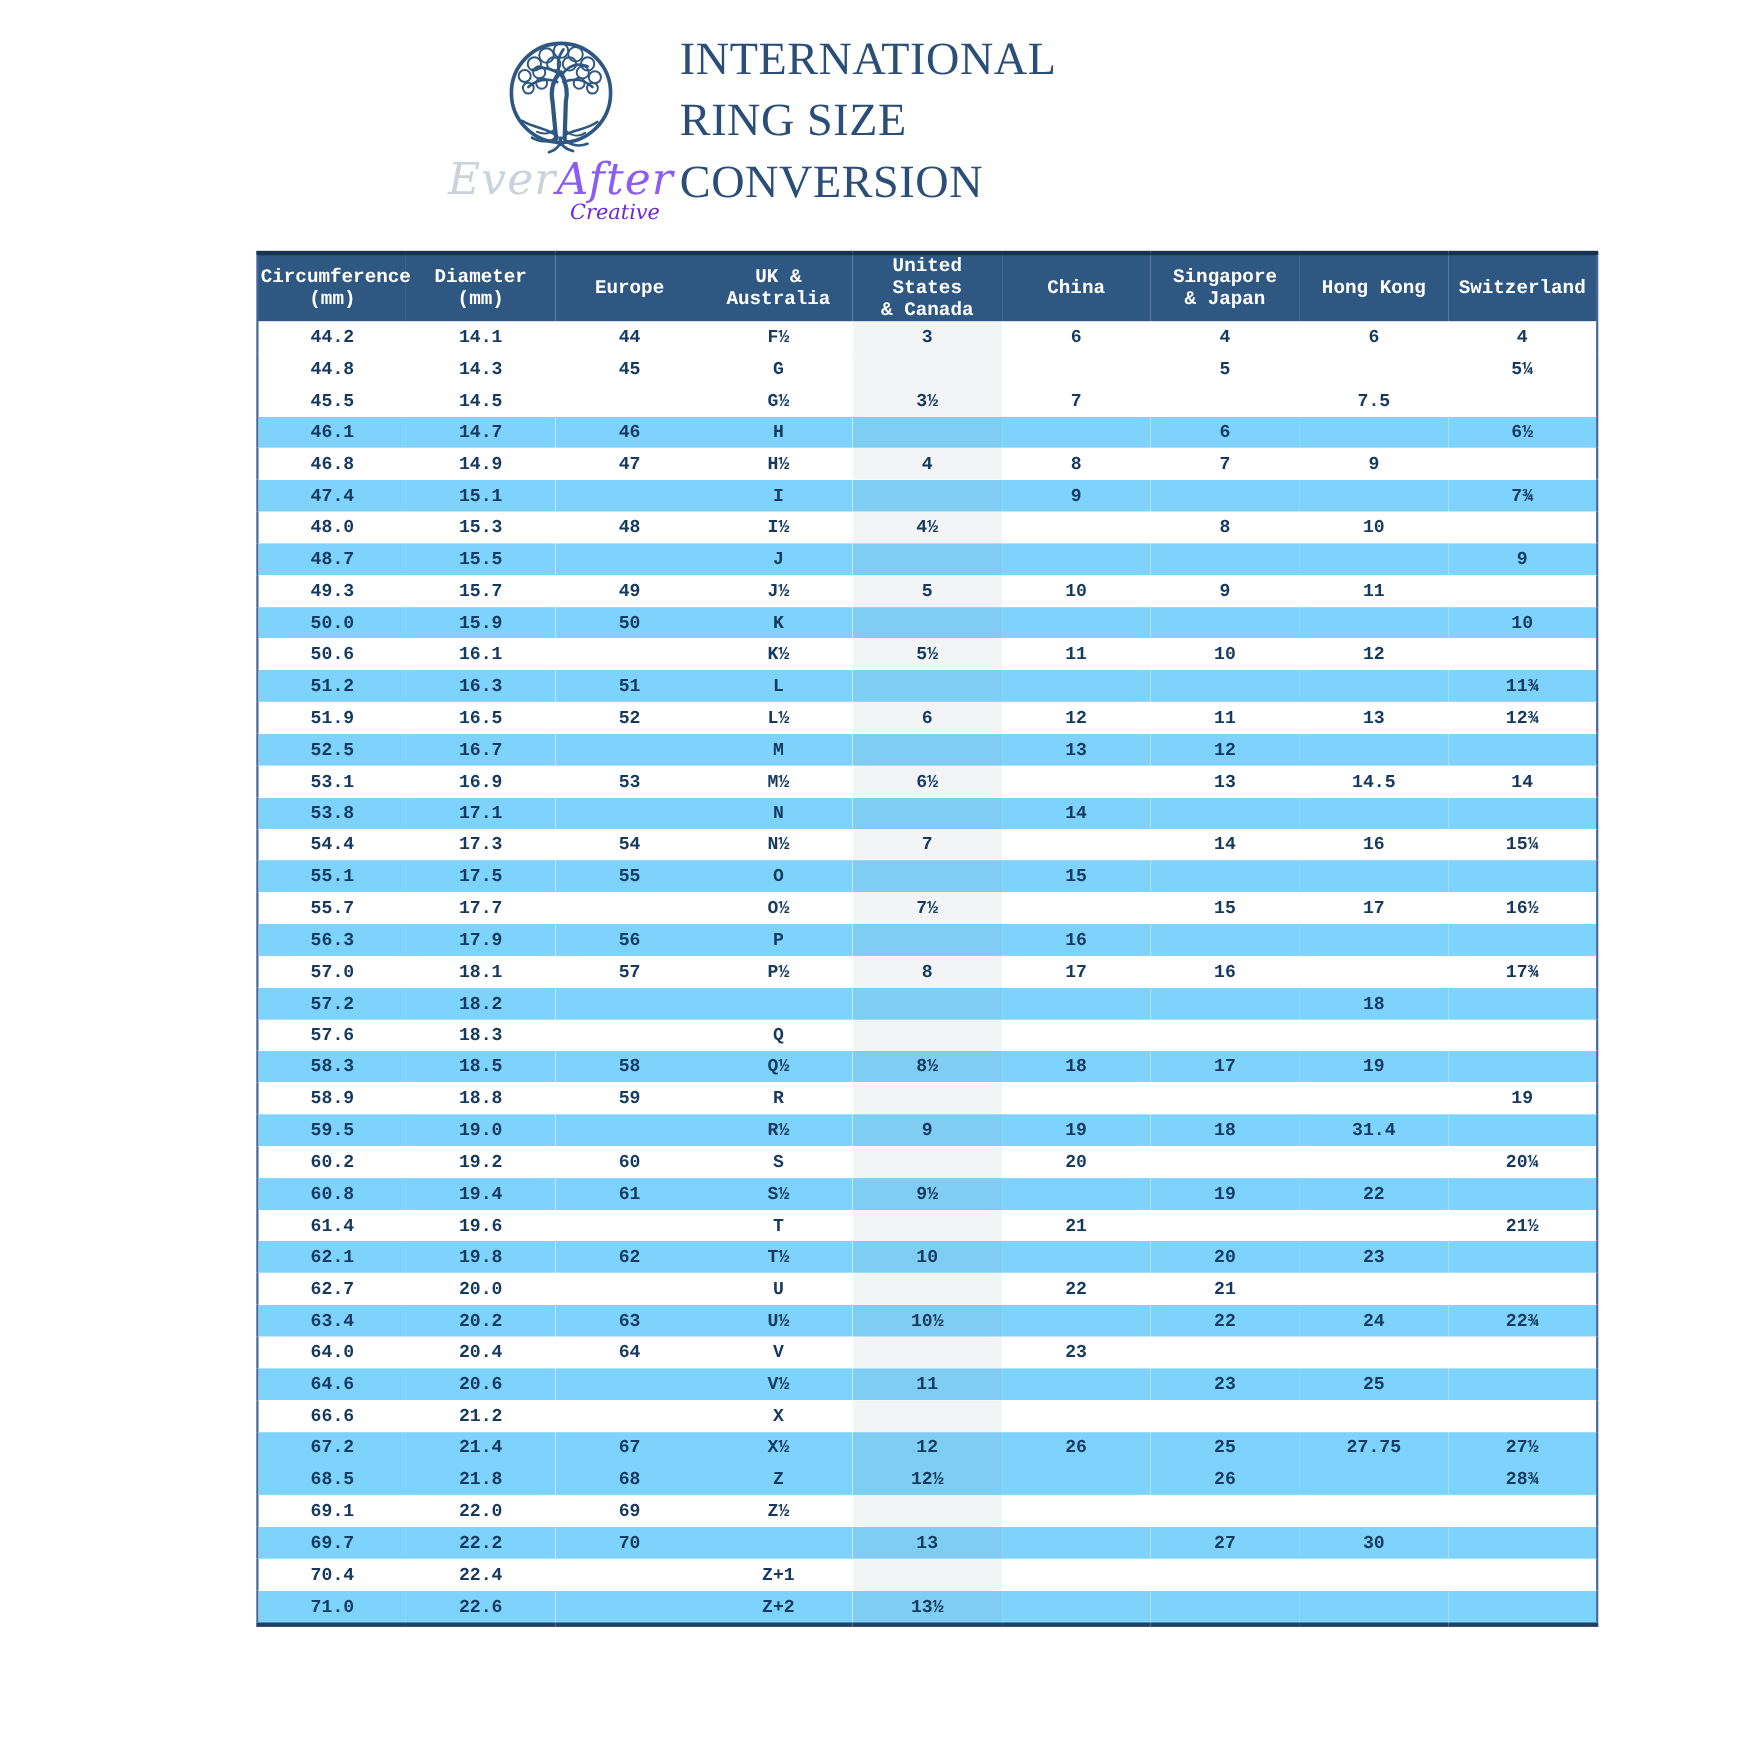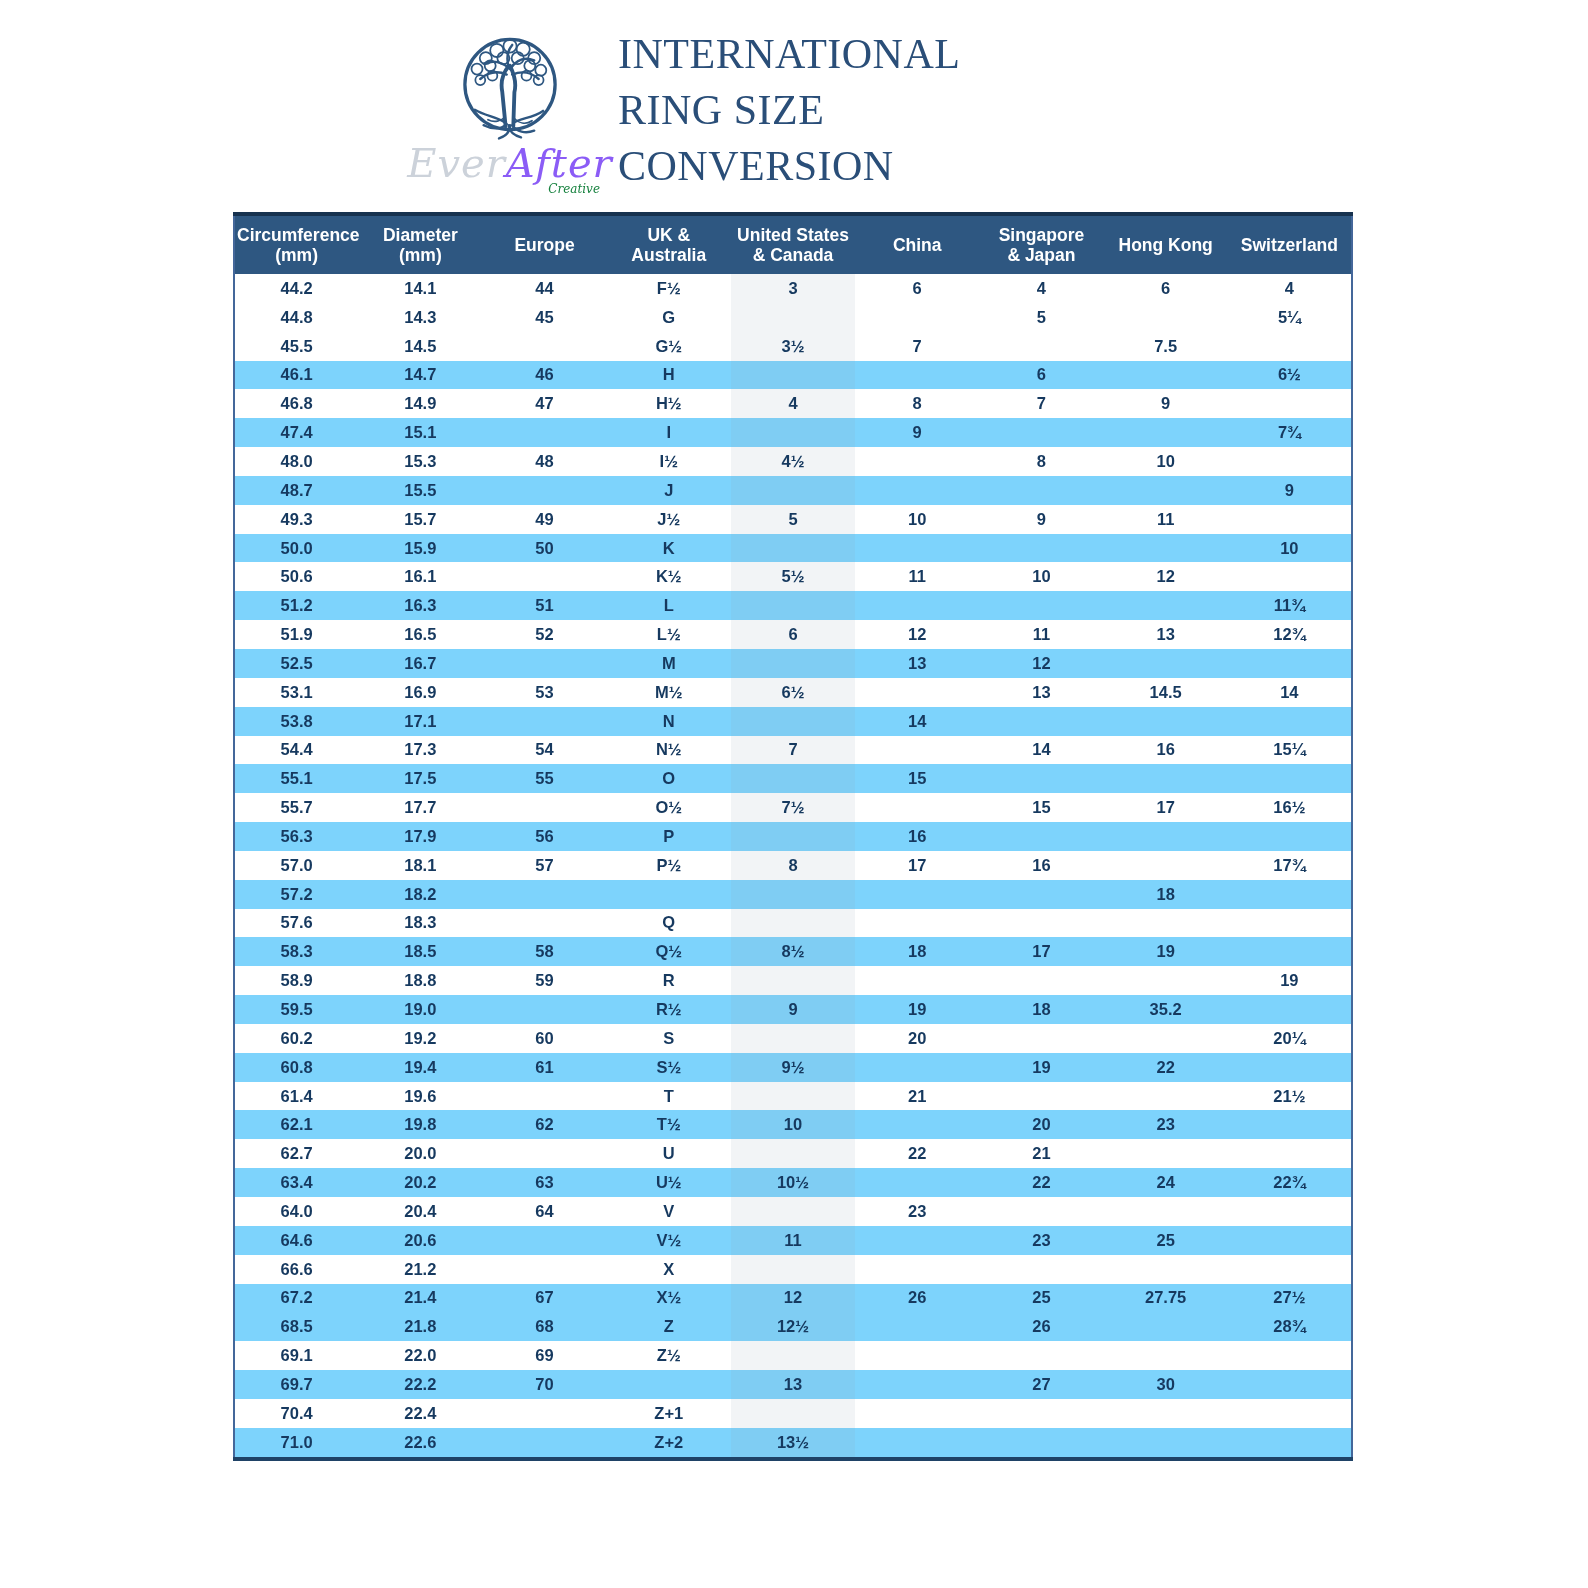--- a/index.html
+++ b/index.html
@@ -15,39 +15,40 @@
   .brand svg{display:block;margin:0 auto;}
   .brand-script{
     font-family:"DejaVu Serif","Liberation Serif",serif;
     font-style:italic;font-size:40px;line-height:34px;margin-top:-10px;
     letter-spacing:1px;white-space:nowrap;
   }
   .brand-script .lt{color:#ccd2da;}
   .brand-script .dk{color:#8b5cf6;}
   .brand-sub{
     font-family:"DejaVu Serif","Liberation Serif",serif;
-    font-style:italic;font-size:12px;color:#15803d;
+    font-style:italic;font-size:19px;color:#6d28d9;
     text-align:right;padding-right:28px;margin-top:2px;
   }
 
   
   .title{
     position:absolute;left:618px;top:26px;
     font-family:"Liberation Serif",serif;
     font-size:42px;line-height:56px;font-weight:500;
     color:#2a4e78;letter-spacing:0.5px;
   }
   .title span{display:block;}
 
   
   table.ring{
-    position:absolute;left:233px;top:212px;width:1120px;
+    position:absolute;left:233px;top:228px;width:1220px;
     border-collapse:collapse;table-layout:fixed;
     border-left:2px solid #44679a;border-right:2px solid #44679a;
     border-bottom:4px solid #1f4266;
+    font-family:Liberation Mono, monospace;
   }
   table.ring thead th{
     background:#2e5781;color:#ffffff;
     font-size:17.5px;font-weight:bold;line-height:20px;
     height:58px;vertical-align:middle;text-align:center;
     white-space:pre-line;padding:0 2px;
     border-top:4px solid #17324f;
   }
   table.ring td{
     height:28.85px;text-align:center;vertical-align:middle;
@@ -396,21 +397,21 @@
           <td>19</td>
         </tr>
         <tr class="shaded">
           <td>59.5</td>
           <td>19.0</td>
           <td></td>
           <td>R½</td>
           <td class="us-col">9</td>
           <td>19</td>
           <td>18</td>
-          <td>35.2</td>
+          <td>31.4</td>
           <td></td>
         </tr>
         <tr>
           <td>60.2</td>
           <td>19.2</td>
           <td>60</td>
           <td>S</td>
           <td class="us-col"></td>
           <td>20</td>
           <td></td>

